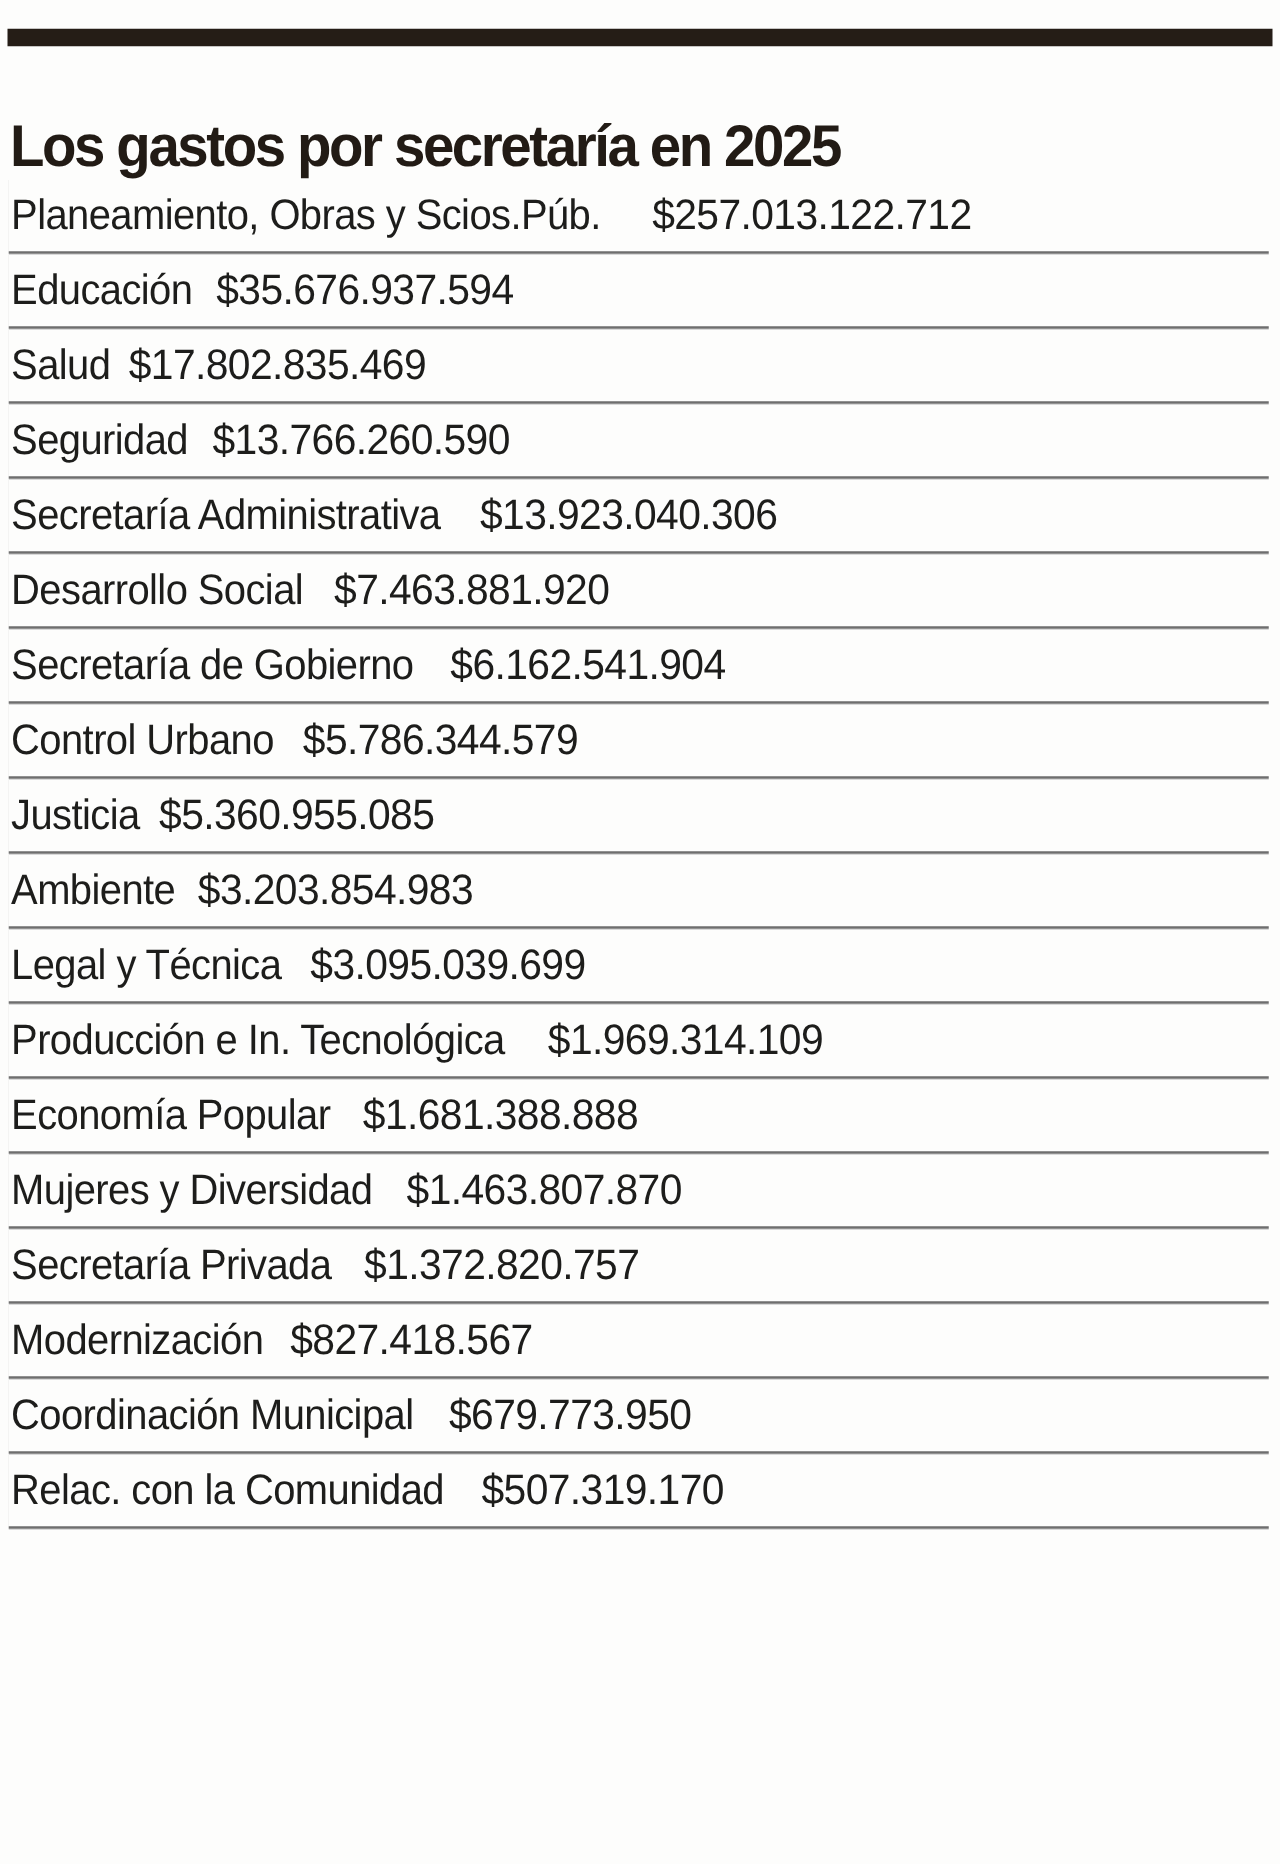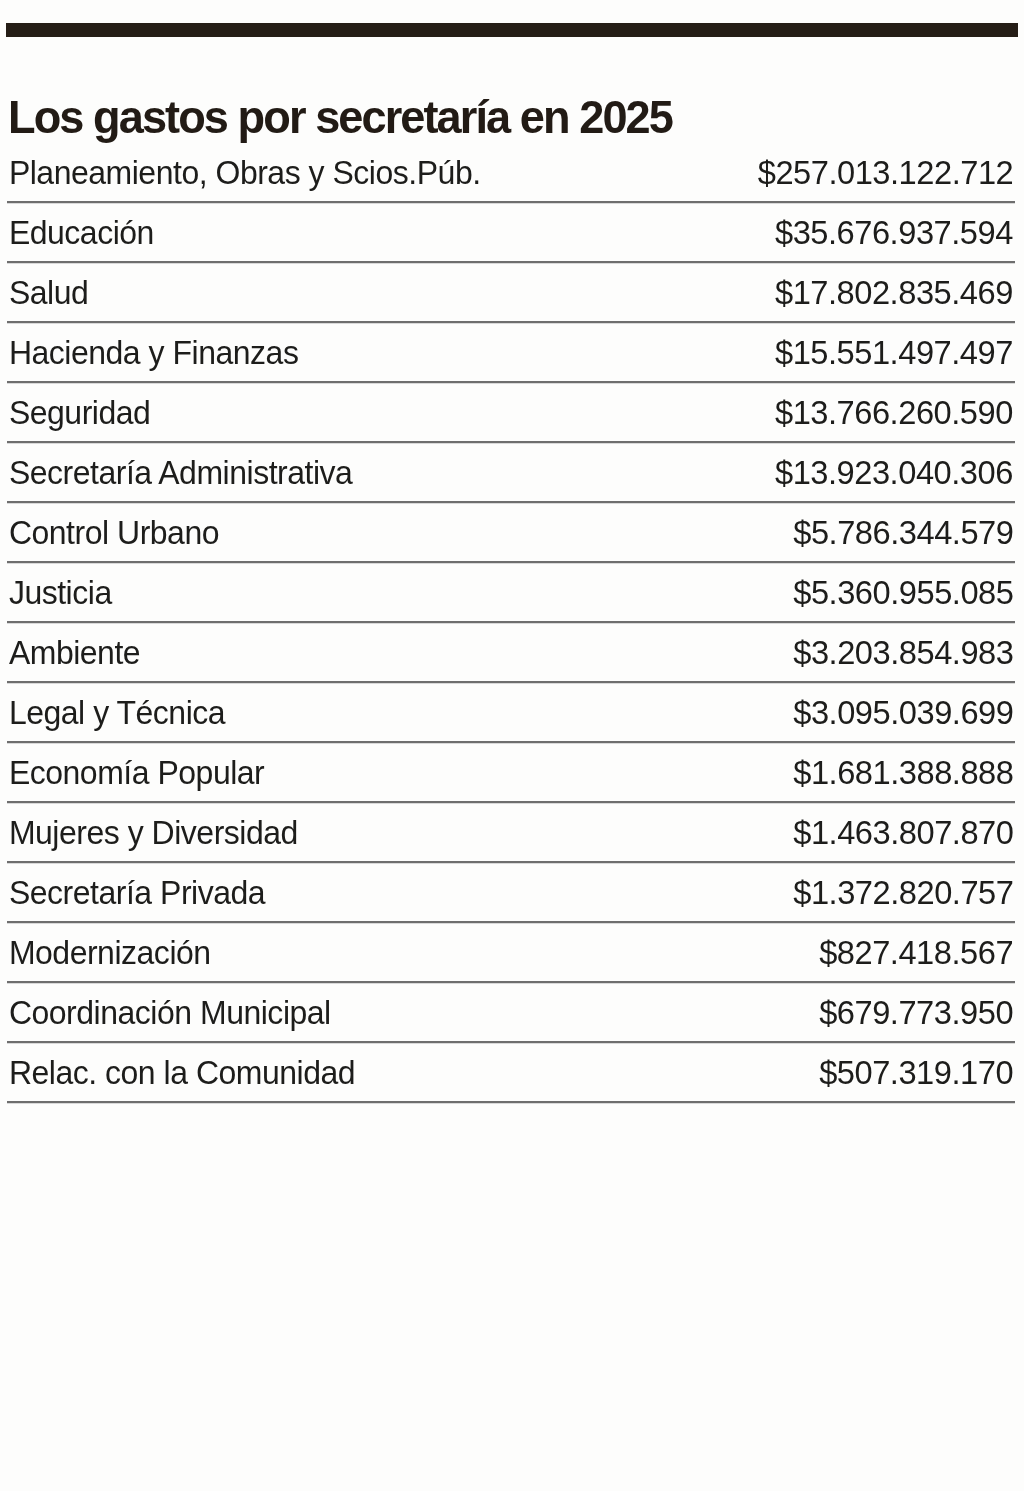--- a/index.html
+++ b/index.html
@@ -43,21 +43,20 @@
     position: absolute;
     left: 7px;
     top: 143px;
     width: 1008px;
   }
   .row {
     box-sizing: border-box;
     height: 60px;
     display: flex;
     align-items: center;
-    justify-content: space-between;
     border-bottom: 2px solid #6e6e6e;
     box-shadow: 0 1px 0 #d9d9d9;
   }
   .row-label {
     font-size: 34px;
     color: #1d1d1b;
     letter-spacing: -0.5px;
     transform: scaleX(0.94);
     transform-origin: left center;
     white-space: nowrap;
@@ -87,46 +86,54 @@
       </div>
       <div class="row">
         <span class="row-label">Educación</span>
         <span class="row-value">$35.676.937.594</span>
       </div>
       <div class="row">
         <span class="row-label">Salud</span>
         <span class="row-value">$17.802.835.469</span>
       </div>
       <div class="row">
-        <span class="row-label">Hacienda y Finanzas</span>
-        <span class="row-value">$15.551.497.497</span>
-      </div>
-      <div class="row">
         <span class="row-label">Seguridad</span>
         <span class="row-value">$13.766.260.590</span>
       </div>
       <div class="row">
         <span class="row-label">Secretaría Administrativa</span>
         <span class="row-value">$13.923.040.306</span>
+      </div>
+      <div class="row">
+        <span class="row-label">Desarrollo Social</span>
+        <span class="row-value">$7.463.881.920</span>
+      </div>
+      <div class="row">
+        <span class="row-label">Secretaría de Gobierno</span>
+        <span class="row-value">$6.162.541.904</span>
       </div>
       <div class="row">
         <span class="row-label">Control Urbano</span>
         <span class="row-value">$5.786.344.579</span>
       </div>
       <div class="row">
         <span class="row-label">Justicia</span>
         <span class="row-value">$5.360.955.085</span>
       </div>
       <div class="row">
         <span class="row-label">Ambiente</span>
         <span class="row-value">$3.203.854.983</span>
       </div>
       <div class="row">
         <span class="row-label">Legal y Técnica</span>
         <span class="row-value">$3.095.039.699</span>
+      </div>
+      <div class="row">
+        <span class="row-label">Producción e In. Tecnológica</span>
+        <span class="row-value">$1.969.314.109</span>
       </div>
       <div class="row">
         <span class="row-label">Economía Popular</span>
         <span class="row-value">$1.681.388.888</span>
       </div>
       <div class="row">
         <span class="row-label">Mujeres y Diversidad</span>
         <span class="row-value">$1.463.807.870</span>
       </div>
       <div class="row">

